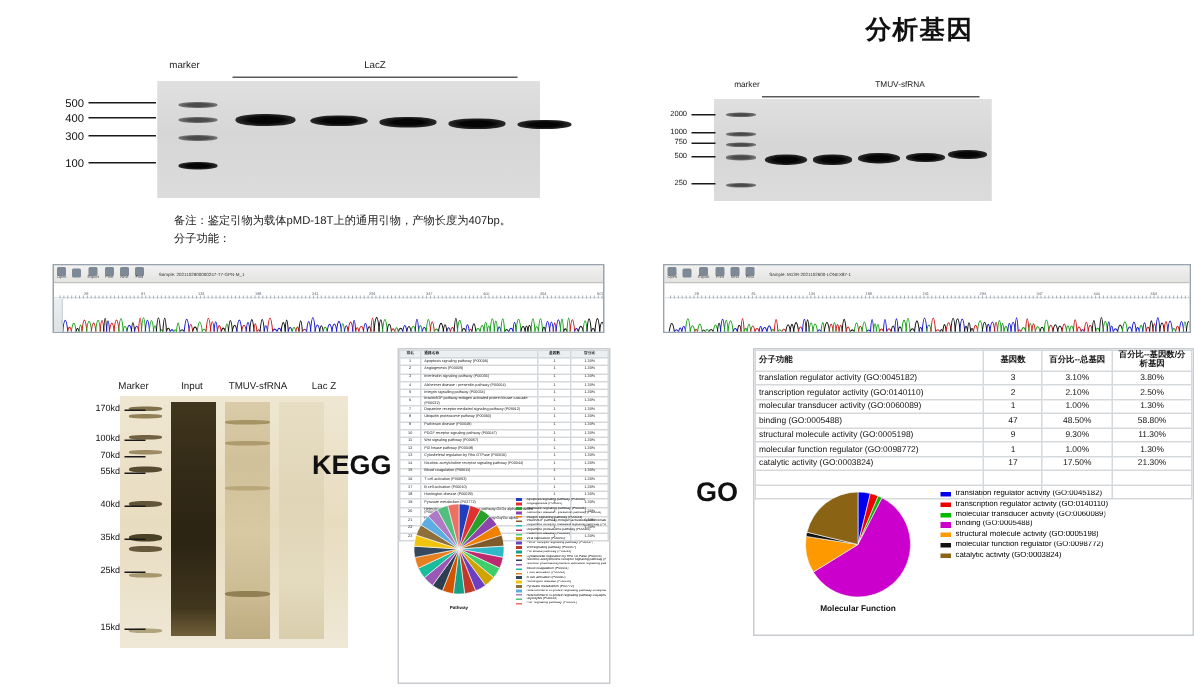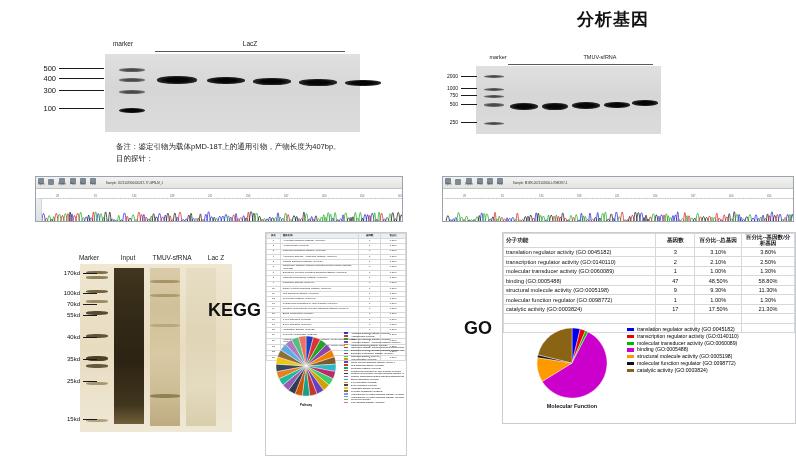--- a/index.html
+++ b/index.html
@@ -172,21 +172,21 @@
       </div>
     <div class="mk-row" style="left:2px;top:65px;">
         <span class="mk-txt" style="font-size:5px;">250</span>
         <span class="mk-line" style="width:16px;height:1px;"></span>
       </div>
   </div>
 </div>
 
 <div class="panel" style="left:116px;top:141px;width:400px;">
   <div class="note">备注：鉴定引物为载体pMD-18T上的通用引物，产物长度为407bp。</div>
-  <div class="note">目的探针：</div>
+  <div class="note">分子功能：</div>
 </div>
 
 <div class="chrom" style="left:35px;top:176px;width:366px;height:44px;">
   <div class="chrom-tb">
     <div class="tb-btn">
         <div class="tb-ico"></div>
         <div class="tb-lbl">Open</div>
       </div>
     <div class="tb-btn">
         <div class="tb-ico"></div>

